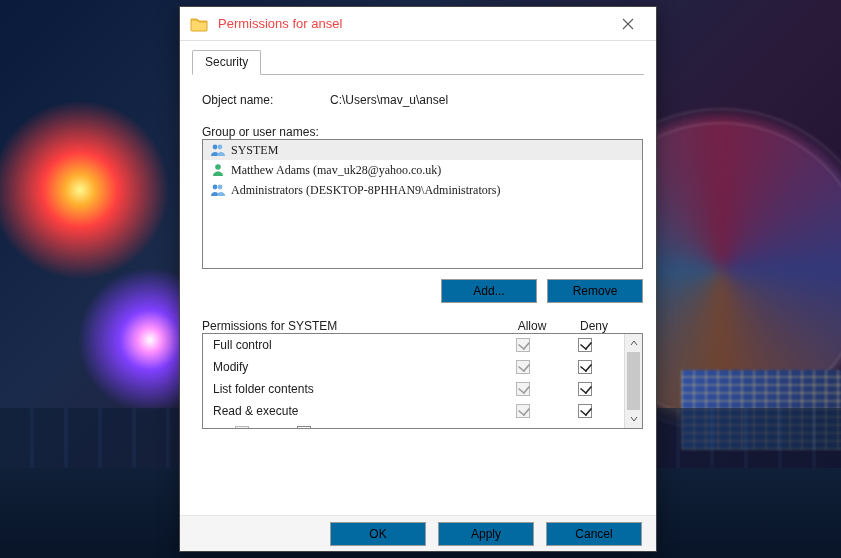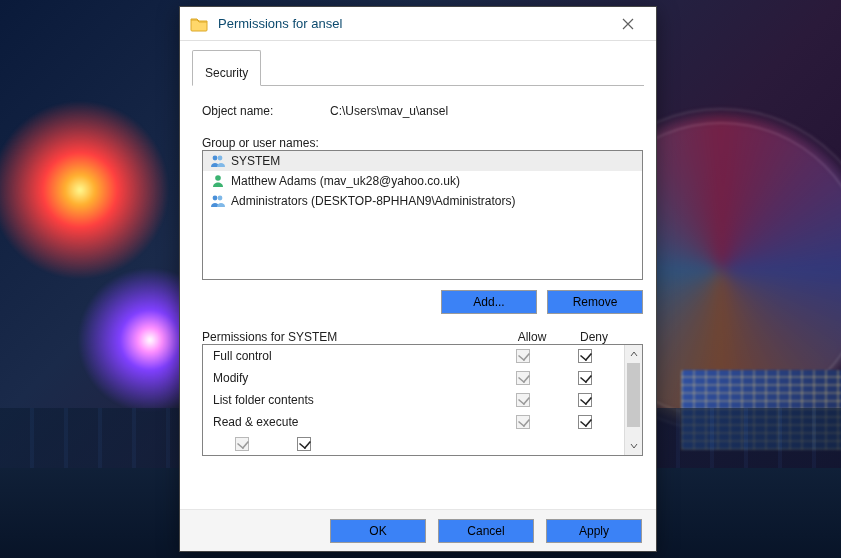--- a/index.html
+++ b/index.html
@@ -45,77 +45,77 @@
     color: #202020;
   }
   .titlebar {
     height: 34px; display:flex; align-items:center;
     padding: 0 6px 0 10px;
     border-bottom: 1px solid #e0e0e0;
     color: #505050;
   }
   .titlebar .folder-icon { width:18px; height:16px; margin-right:10px; position:relative; }
   .titlebar .folder-icon svg { width:18px; height:16px; display:block; }
-  .titlebar .title { flex:1; font-size:13px; color:#0c4a6e; }
+  .titlebar .title { flex:1; font-size:13px; color:#ef4444; }
   .titlebar .close { width:44px; height:28px; display:flex; align-items:center; justify-content:center;
     color:#606060; }
   .titlebar .close svg { width:12px; height:12px; }
 
   .tabstrip { padding: 8px 12px 0 12px; display:flex; }
   .tab {
     border:1px solid #b8b8b8; border-bottom:1px solid #fff;
-    background:#fff; padding:15px 12px 5px 12px; font-size:12px;
+    background:#fff; padding:4px 12px 5px 12px; font-size:12px;
     position:relative; top:1px; border-radius:2px 2px 0 0;
   }
   .tabline { border-top:1px solid #b8b8b8; margin:0 12px; }
 
   .content { padding: 18px 13px 12px 22px; flex:1; display:flex; flex-direction:column; }
   .row-obj { display:flex; font-size:12px; margin-bottom:18px; }
   .row-obj .lbl { width:128px; }
   .row-groups-label { margin-bottom:0; font-size:12px; }
   .userlist {
     border:1px solid #828282; height:130px; background:#fff;
     overflow:auto; font-size:12px;
   }
-  .userrow { display:flex; align-items:center; height:20px; padding:1px 6px; }
+  .userrow { display:flex; align-items:center; height:20px; padding:1px 6px;font-family:Liberation Serif, serif; }
   .userrow.selected { background:#ededed; }
   .usericon { width:18px; height:16px; margin-right:4px; display:flex; align-items:center; justify-content:center; }
   .usericon svg { width:16px; height:14px; }
   .buttons-row { display:flex; justify-content:flex-end; gap:10px; margin:10px 0 16px 0; }
   .btn {
-    width:96px; height:24px; border:1px solid #9a9a9a; background:#3b82f6;
+    width:96px; height:24px; border:1px solid #9a9a9a; background:#0369a1;
     font-family:inherit; font-size:12px; cursor:pointer;
   }
 
   .perm-header { display:flex; align-items:center; font-size:12px; }
   .perm-header .plabel { flex:1; }
   .perm-header .col { width:62px; text-align:center; }
   .perm-header .scrollgap { width:18px; }
-  .perm-area { display:flex; border:1px solid #828282; height:112px; }
+  .perm-area { display:flex; border:1px solid #828282; height:96px; }
   .perm-list { flex:1; overflow:hidden; }
   .perm-row { display:flex; align-items:center; height:22px; padding:0 8px; font-size:12px; }
   .perm-row .pname { flex:1; padding-left:2px; }
   .perm-row .pcol { width:62px; text-align:center; }
   .chk {
     width:14px; height:14px; display:inline-block; border:1px solid #888;
     background:#fff; position:relative; vertical-align:middle;
   }
   .chk.disabled { border-color:#b8b8b8; background:#f3f3f3; }
   .chk.checked::after {
     content:""; position:absolute; left:2px; top:-1px; width:8px; height:10px;
     border:solid #222; border-width:0 2px 2px 0; transform:rotate(40deg) scale(.78);
   }
   .chk.disabled.checked::after { border-color:#9a9a9a; }
   .perm-scroll { width:18px; background:#f0f0f0; border-left:1px solid #dcdcdc; position:relative; }
   .perm-scroll .ar { position:absolute; left:0; right:0; height:18px; display:flex; align-items:center; justify-content:center; color:#666; background:#f0f0f0; }
   .perm-scroll .ar.up { top:0; }
   .perm-scroll .ar.down { bottom:0; }
   .perm-scroll .thumb { position:absolute; left:2px; right:2px; top:18px; height:64px; background:#c8c8c8; }
 
-  .footer { height:42px; display:flex; align-items:center; justify-content:flex-end; gap:12px; padding:0 14px;
+  .footer { height:36px; display:flex; align-items:center; justify-content:flex-end; gap:12px; padding:0 14px;
     border-top:1px solid #e6e6e6; background:#f5f5f5;}
 </style>
 </head>
 <body>
 
 <div class="bg-blob b1"></div>
 <div class="bg-blob b2"></div>
 <div class="bg-blob b3"></div>
 <div class="bg-blob b4"></div>
 <div class="skyline"></div>
@@ -233,16 +233,16 @@
           <svg width="8" height="8" viewBox="0 0 8 8">
               <path d="M1 2 L4 6 L7 2" stroke="#555" fill="none"></path>
             </svg>
         </div>
       </div>
     </div>
   </div>
 
   <div class="footer">
     <button class="btn">OK</button>
+    <button class="btn">Apply</button>
     <button class="btn">Cancel</button>
-    <button class="btn">Apply</button>
   </div>
 </div>
 
 </body></html>

